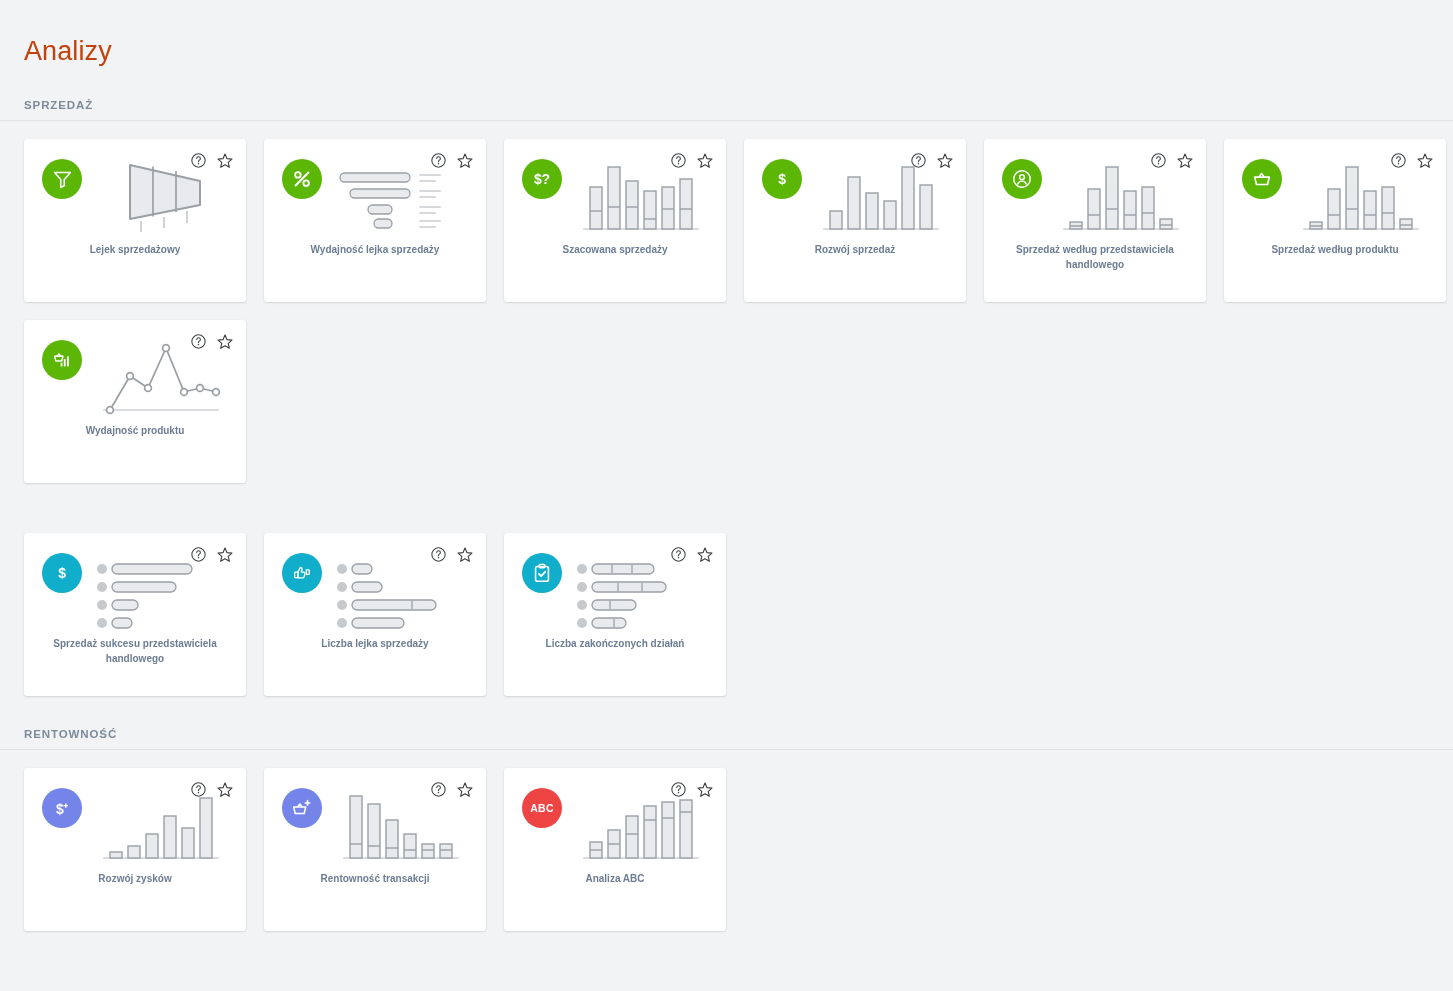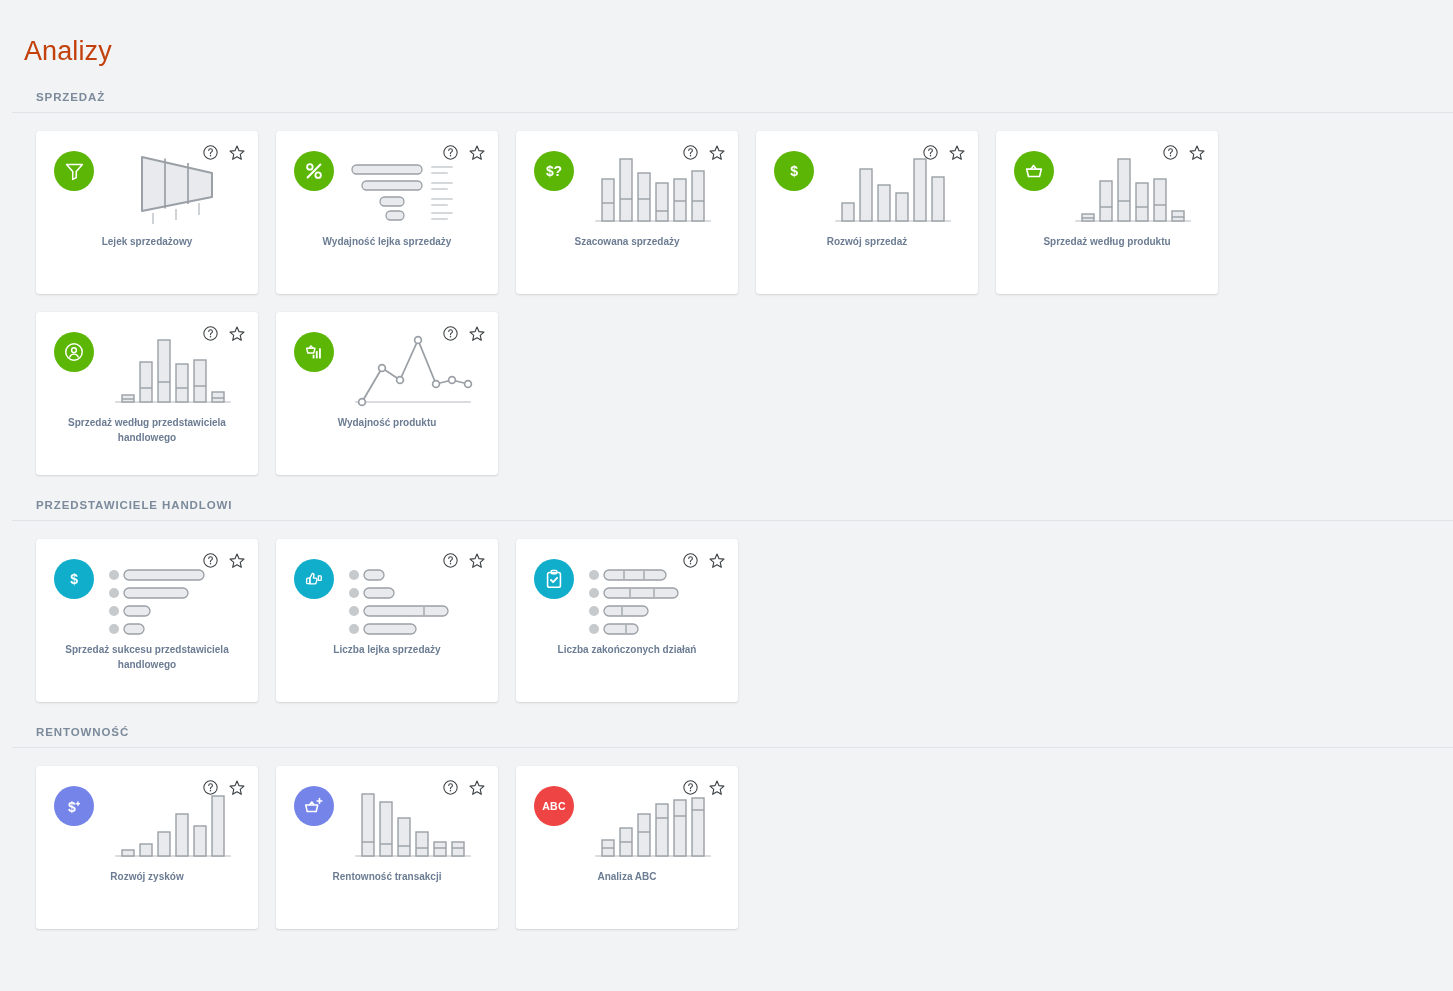--- a/index.html
+++ b/index.html
@@ -13,21 +13,21 @@
   .page { width: 1453px; height: 991px; position: relative; }
 
   .page-title {
     font-size: 27px;
     font-weight: 400;
     color: #c2410c;
     padding: 18px 0 0 24px;
     letter-spacing: 0.1px;
   }
 
-  .section { margin-top: 24px; padding-left: 12px; }
+  .section { margin-top: 32px; }
   .section-header {
     font-size: 11.5px;
     font-weight: 700;
     letter-spacing: 0.9px;
     color: #7c8a9b;
     padding: 0 0 9px 24px;
     border-bottom: 1px solid #dfe3e6;
     margin-right: 0;
   }
 
@@ -270,86 +270,86 @@
               </span>
          <span class="ico-btn">
                 <svg viewBox="0 0 24 24" width="18" height="18">
                   <path d="M12 2.8l2.7 6.1 6.6.6-5 4.4 1.5 6.5L12 17l-5.8 3.4 1.5-6.5-5-4.4 6.6-.6z" fill="none" stroke="#3c4043" stroke-width="1.5" stroke-linejoin="round"></path>
                 </svg>
               </span>
        </div>
        <div class="card-visual">
          <div class="badge" style="background:#5cb606">
                 <svg width="22" height="22" viewBox="0 0 24 24">
-                  <path d="M4 10h16l-2 8H6z" fill="none" stroke="#fff" stroke-width="1.8" stroke-linejoin="round"></path>
-                  <path d="M8.5 10l3-4 3 4" fill="none" stroke="#fff" stroke-width="1.8" stroke-linejoin="round"></path>
+                  <circle cx="12" cy="12" r="9" fill="none" stroke="#fff" stroke-width="1.6"></circle>
+                  <circle cx="12" cy="10" r="2.6" fill="none" stroke="#fff" stroke-width="1.6"></circle>
+                  <path d="M7.4 17.4c.9-2.1 2.6-3.1 4.6-3.1s3.7 1 4.6 3.1" fill="none" stroke="#fff" stroke-width="1.6" stroke-linecap="round"></path>
                 </svg>
               </div>
          <div class="art">
                 <svg width="136" height="82" viewBox="0 0 136 82">
                   <line x1="8" y1="76" x2="122" y2="76" stroke="#dadce0" stroke-width="2.2" stroke-linecap="round"></line>
                   <rect x="14" y="69" width="12" height="7" fill="#e8eaed" stroke="#9aa0a6" stroke-width="1.4"></rect>
                   <line x1="14" y1="73" x2="26" y2="73" stroke="#9aa0a6" stroke-width="1.4"></line>
                   <rect x="32" y="36" width="12" height="40" fill="#e8eaed" stroke="#9aa0a6" stroke-width="1.4"></rect>
                   <line x1="32" y1="62" x2="44" y2="62" stroke="#9aa0a6" stroke-width="1.4"></line>
                   <rect x="50" y="14" width="12" height="62" fill="#e8eaed" stroke="#9aa0a6" stroke-width="1.4"></rect>
                   <line x1="50" y1="56" x2="62" y2="56" stroke="#9aa0a6" stroke-width="1.4"></line>
                   <rect x="68" y="38" width="12" height="38" fill="#e8eaed" stroke="#9aa0a6" stroke-width="1.4"></rect>
                   <line x1="68" y1="62" x2="80" y2="62" stroke="#9aa0a6" stroke-width="1.4"></line>
                   <rect x="86" y="34" width="12" height="42" fill="#e8eaed" stroke="#9aa0a6" stroke-width="1.4"></rect>
                   <line x1="86" y1="60" x2="98" y2="60" stroke="#9aa0a6" stroke-width="1.4"></line>
                   <rect x="104" y="66" width="12" height="10" fill="#e8eaed" stroke="#9aa0a6" stroke-width="1.4"></rect>
                   <line x1="104" y1="72" x2="116" y2="72" stroke="#9aa0a6" stroke-width="1.4"></line>
                 </svg>
               </div>
        </div>
-       <div class="card-label">Sprzedaż według produktu</div>
+       <div class="card-label">Sprzedaż według przedstawiciela handlowego</div>
           </div>
           <div class="card">
             <div class="card-actions">
          <span class="ico-btn">
                 <svg viewBox="0 0 24 24" width="17" height="17">
                   <circle cx="12" cy="12" r="9.4" fill="none" stroke="#3c4043" stroke-width="1.5"></circle>
                   <path d="M9.5 9.3c0-1.5 1.2-2.5 2.6-2.5 1.5 0 2.6 1 2.6 2.3 0 1.2-.7 1.8-1.6 2.4-.8.6-1.1 1-1.1 1.9v.4" fill="none" stroke="#3c4043" stroke-width="1.5" stroke-linecap="round"></path>
                   <circle cx="12" cy="16.6" r="1.05" fill="#3c4043"></circle>
                 </svg>
               </span>
          <span class="ico-btn">
                 <svg viewBox="0 0 24 24" width="18" height="18">
                   <path d="M12 2.8l2.7 6.1 6.6.6-5 4.4 1.5 6.5L12 17l-5.8 3.4 1.5-6.5-5-4.4 6.6-.6z" fill="none" stroke="#3c4043" stroke-width="1.5" stroke-linejoin="round"></path>
                 </svg>
               </span>
        </div>
        <div class="card-visual">
          <div class="badge" style="background:#5cb606">
                 <svg width="22" height="22" viewBox="0 0 24 24">
-                  <circle cx="12" cy="12" r="9" fill="none" stroke="#fff" stroke-width="1.6"></circle>
-                  <circle cx="12" cy="10" r="2.6" fill="none" stroke="#fff" stroke-width="1.6"></circle>
-                  <path d="M7.4 17.4c.9-2.1 2.6-3.1 4.6-3.1s3.7 1 4.6 3.1" fill="none" stroke="#fff" stroke-width="1.6" stroke-linecap="round"></path>
+                  <path d="M4 10h16l-2 8H6z" fill="none" stroke="#fff" stroke-width="1.8" stroke-linejoin="round"></path>
+                  <path d="M8.5 10l3-4 3 4" fill="none" stroke="#fff" stroke-width="1.8" stroke-linejoin="round"></path>
                 </svg>
               </div>
          <div class="art">
                 <svg width="136" height="82" viewBox="0 0 136 82">
                   <line x1="8" y1="76" x2="122" y2="76" stroke="#dadce0" stroke-width="2.2" stroke-linecap="round"></line>
                   <rect x="14" y="69" width="12" height="7" fill="#e8eaed" stroke="#9aa0a6" stroke-width="1.4"></rect>
                   <line x1="14" y1="73" x2="26" y2="73" stroke="#9aa0a6" stroke-width="1.4"></line>
                   <rect x="32" y="36" width="12" height="40" fill="#e8eaed" stroke="#9aa0a6" stroke-width="1.4"></rect>
                   <line x1="32" y1="62" x2="44" y2="62" stroke="#9aa0a6" stroke-width="1.4"></line>
                   <rect x="50" y="14" width="12" height="62" fill="#e8eaed" stroke="#9aa0a6" stroke-width="1.4"></rect>
                   <line x1="50" y1="56" x2="62" y2="56" stroke="#9aa0a6" stroke-width="1.4"></line>
                   <rect x="68" y="38" width="12" height="38" fill="#e8eaed" stroke="#9aa0a6" stroke-width="1.4"></rect>
                   <line x1="68" y1="62" x2="80" y2="62" stroke="#9aa0a6" stroke-width="1.4"></line>
                   <rect x="86" y="34" width="12" height="42" fill="#e8eaed" stroke="#9aa0a6" stroke-width="1.4"></rect>
                   <line x1="86" y1="60" x2="98" y2="60" stroke="#9aa0a6" stroke-width="1.4"></line>
                   <rect x="104" y="66" width="12" height="10" fill="#e8eaed" stroke="#9aa0a6" stroke-width="1.4"></rect>
                   <line x1="104" y1="72" x2="116" y2="72" stroke="#9aa0a6" stroke-width="1.4"></line>
                 </svg>
               </div>
        </div>
-       <div class="card-label">Sprzedaż według przedstawiciela handlowego</div>
+       <div class="card-label">Sprzedaż według produktu</div>
           </div>
           <div class="card">
             <div class="card-actions">
          <span class="ico-btn">
                 <svg viewBox="0 0 24 24" width="17" height="17">
                   <circle cx="12" cy="12" r="9.4" fill="none" stroke="#3c4043" stroke-width="1.5"></circle>
                   <path d="M9.5 9.3c0-1.5 1.2-2.5 2.6-2.5 1.5 0 2.6 1 2.6 2.3 0 1.2-.7 1.8-1.6 2.4-.8.6-1.1 1-1.1 1.9v.4" fill="none" stroke="#3c4043" stroke-width="1.5" stroke-linecap="round"></path>
                   <circle cx="12" cy="16.6" r="1.05" fill="#3c4043"></circle>
                 </svg>
               </span>
@@ -381,21 +381,20 @@
                   <circle cx="104" cy="54" r="3.4" fill="#fff" stroke="#9aa0a6" stroke-width="1.7"></circle>
                   <circle cx="120" cy="58" r="3.4" fill="#fff" stroke="#9aa0a6" stroke-width="1.7"></circle>
                 </svg>
               </div>
        </div>
        <div class="card-label">Wydajność produktu</div>
           </div>
         </div>
       </div>
       <div class="section">
-        <div class="section-header">PRZEDSTAWICIELE HANDLOWI</div>
         <div class="cards">
           <div class="card">
             <div class="card-actions">
          <span class="ico-btn">
                 <svg viewBox="0 0 24 24" width="17" height="17">
                   <circle cx="12" cy="12" r="9.4" fill="none" stroke="#3c4043" stroke-width="1.5"></circle>
                   <path d="M9.5 9.3c0-1.5 1.2-2.5 2.6-2.5 1.5 0 2.6 1 2.6 2.3 0 1.2-.7 1.8-1.6 2.4-.8.6-1.1 1-1.1 1.9v.4" fill="none" stroke="#3c4043" stroke-width="1.5" stroke-linecap="round"></path>
                   <circle cx="12" cy="16.6" r="1.05" fill="#3c4043"></circle>
                 </svg>
               </span>

